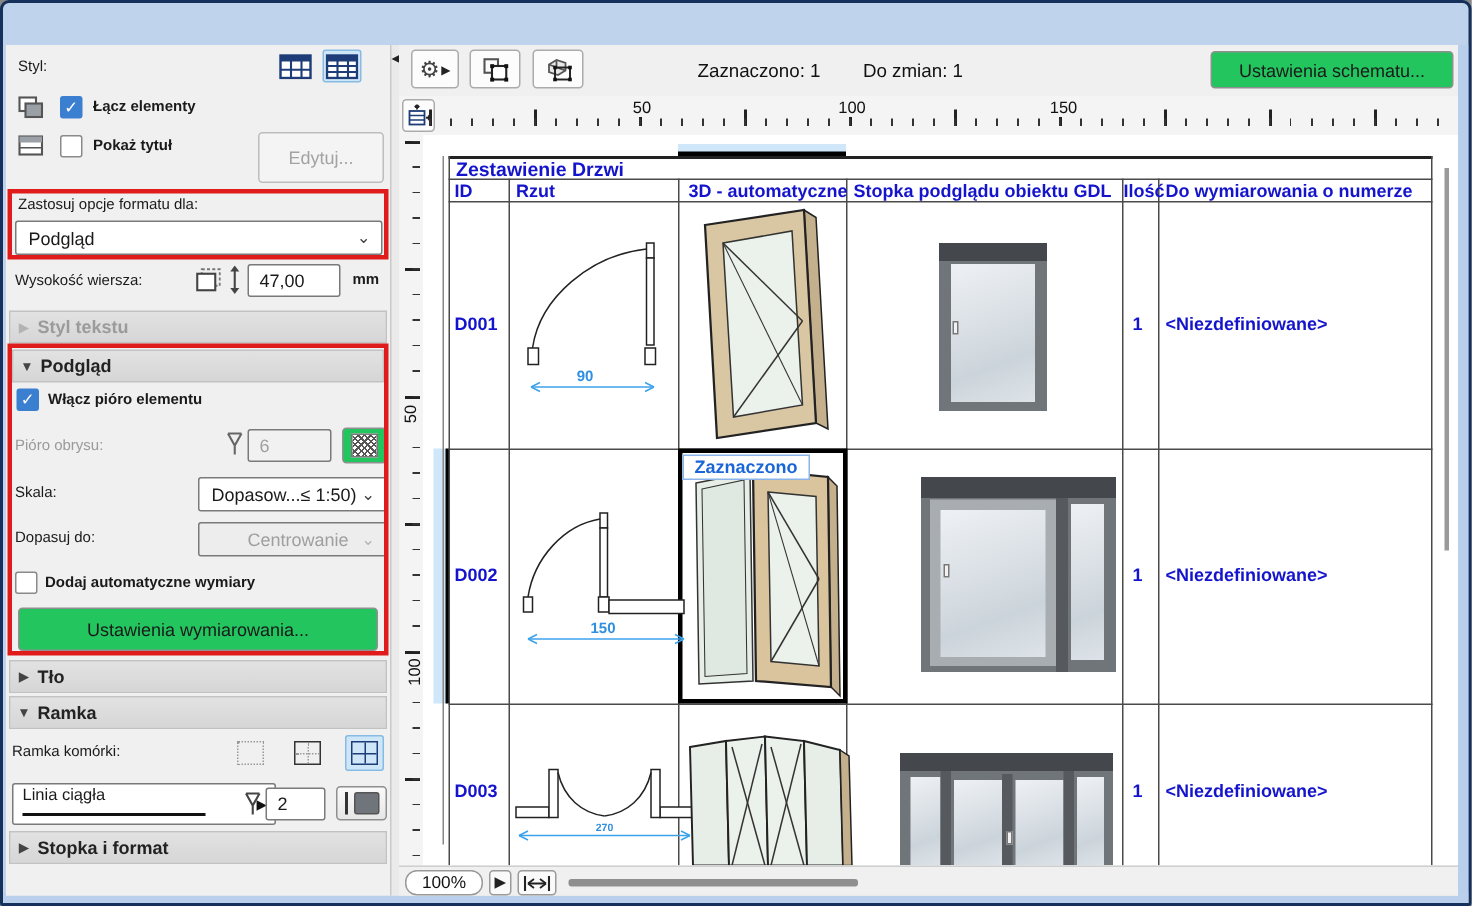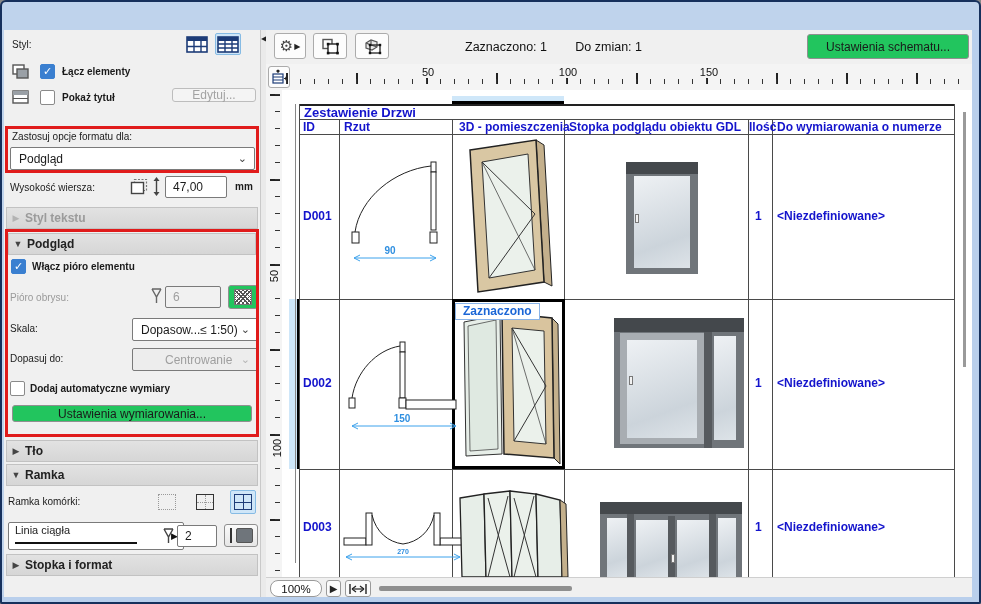--- a/index.html
+++ b/index.html
@@ -164,21 +164,21 @@
       <span class="cb on" style="left:36px;top:34px;">✓</span>
       <span class="lbl" style="left:58px;top:36px;font-weight:bold;">Łącz elementy</span>
 
       <svg class="mini-ic" style="left:8px;top:60px;" width="17" height="14" viewBox="0 0 17 14">
         <rect x="1" y="1" width="15" height="12" fill="#fff" stroke="#555" stroke-width="1.4"></rect>
         <rect x="1" y="1" width="15" height="4" fill="#9aa0a6"></rect>
         <line x1="1" y1="8.5" x2="16" y2="8.5" stroke="#555" stroke-width="1"></line>
       </svg>
       <span class="cb" style="left:36px;top:60px;"></span>
       <span class="lbl" style="left:58px;top:62px;font-weight:bold;">Pokaż tytuł</span>
-      <div class="pbtn dis" style="left:168px;top:58px;width:84px;height:14px;">Edytuj...</div>
+      <div class="pbtn dis" style="left:168px;top:58px;width:84px;height:34px;">Edytuj...</div>
 
       <div class="redbox" style="left:1px;top:96px;width:254px;height:47px;"></div>
       <span class="lbl" style="left:8px;top:101px;">Zastosuj opcje formatu dla:</span>
       <div class="dd" style="left:6px;top:117px;width:245px;">
         <span>Podgląd</span>
         <span class="chev">⌄</span>
       </div>
 
       <span class="lbl" style="left:6px;top:152px;">Wysokość wiersza:</span>
       <svg class="mini-ic" style="left:126px;top:148px;" width="18" height="17" viewBox="0 0 18 17">
@@ -227,21 +227,21 @@
 
       <span class="lbl" style="left:6px;top:323px;">Dopasuj do:</span>
       <div class="dd dis" style="left:128px;top:318px;width:126px;">
         <span>Centrowanie</span>
         <span class="chev">⌄</span>
       </div>
 
       <span class="cb" style="left:6px;top:351px;"></span>
       <span class="lbl" style="left:26px;top:353px;font-weight:bold;">Dodaj automatyczne wymiary</span>
 
-      <div class="pbtn" style="left:8px;top:375px;width:240px;height:17px;">Ustawienia wymiarowania...</div>
+      <div class="pbtn" style="left:8px;top:375px;width:240px;height:29px;">Ustawienia wymiarowania...</div>
 
       <div class="sec" style="top:410px;">
         <span class="arr">▶</span>
         <span>Tło</span>
       </div>
       <div class="sec" style="top:434px;">
         <span class="arr">▼</span>
         <span>Ramka</span>
       </div>
 
@@ -364,21 +364,21 @@
           <div class="vline" style="left:655px;top:0;height:473px;"></div>
           <div class="vline" style="left:40px;top:15px;height:458px;"></div>
           <div class="vline" style="left:153px;top:15px;height:458px;"></div>
           <div class="vline" style="left:265px;top:15px;height:458px;"></div>
           <div class="vline" style="left:449px;top:15px;height:458px;"></div>
           <div class="vline" style="left:473px;top:15px;height:458px;"></div>
 
           <span class="t-blue" style="left:5px;top:1px;font-size:13px;">Zestawienie Drzwi</span>
           <span class="t-blue" style="left:4px;top:16px;">ID</span>
           <span class="t-blue" style="left:45px;top:16px;">Rzut</span>
-          <span class="t-blue" style="left:160px;top:16px;">3D - pomieszczenia</span>
+          <span class="t-blue" style="left:160px;top:16px;">3D - automatyczne</span>
           <span class="t-blue" style="left:270px;top:16px;">Stopka podglądu obiektu GDL</span>
           <span class="t-blue" style="left:450px;top:16px;">Ilość</span>
           <span class="t-blue" style="left:478px;top:16px;">Do wymiarowania o numerze</span>
 
           <span class="t-blue" style="left:4px;top:105px;">D001</span>
           <span class="t-blue" style="left:456px;top:105px;">1</span>
           <span class="t-blue" style="left:478px;top:105px;">&lt;Niezdefiniowane&gt;</span>
 
           <span class="t-blue" style="left:4px;top:272px;">D002</span>
           <span class="t-blue" style="left:456px;top:272px;">1</span>

